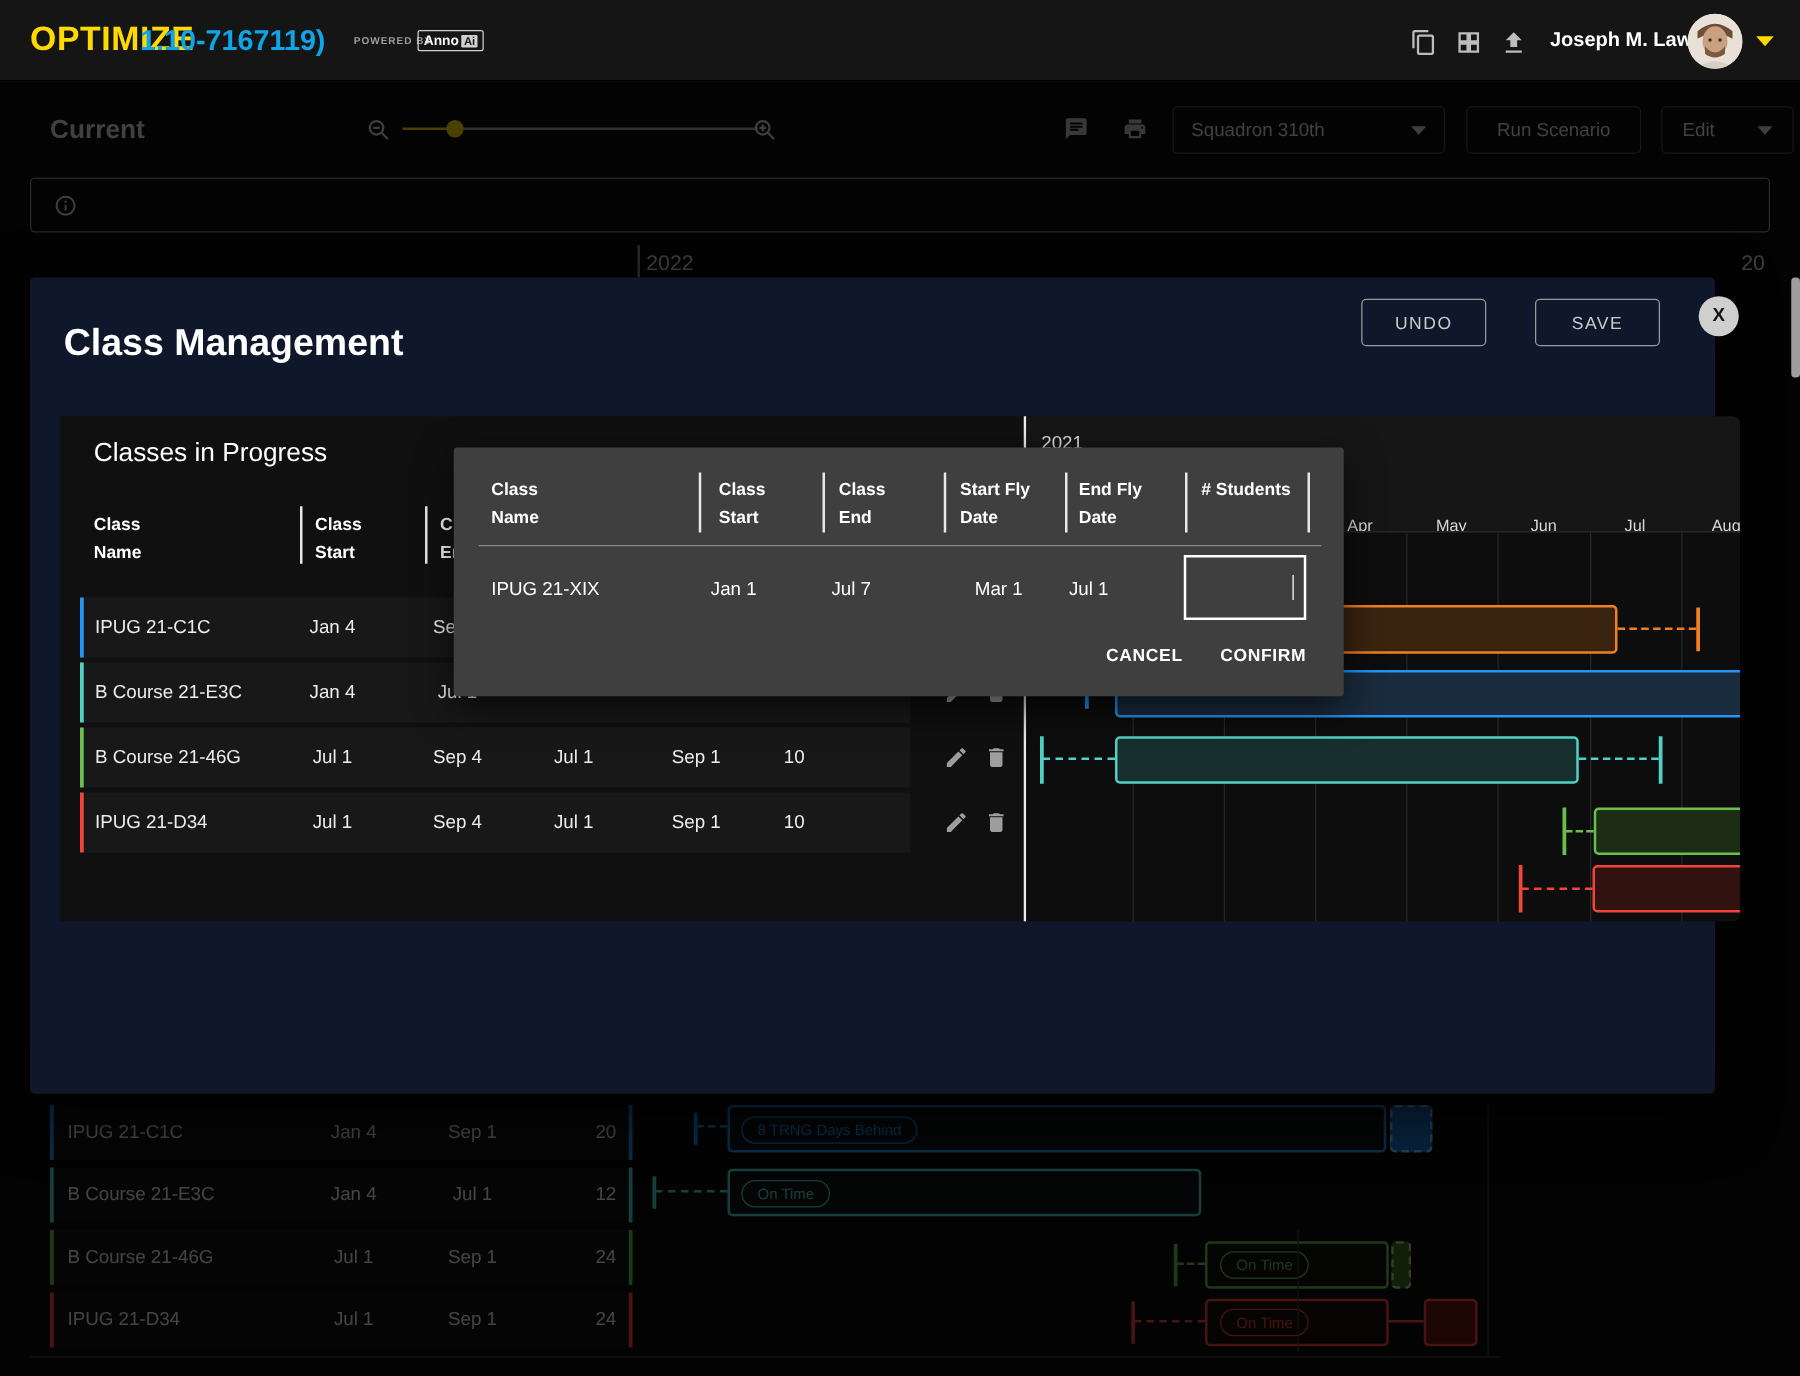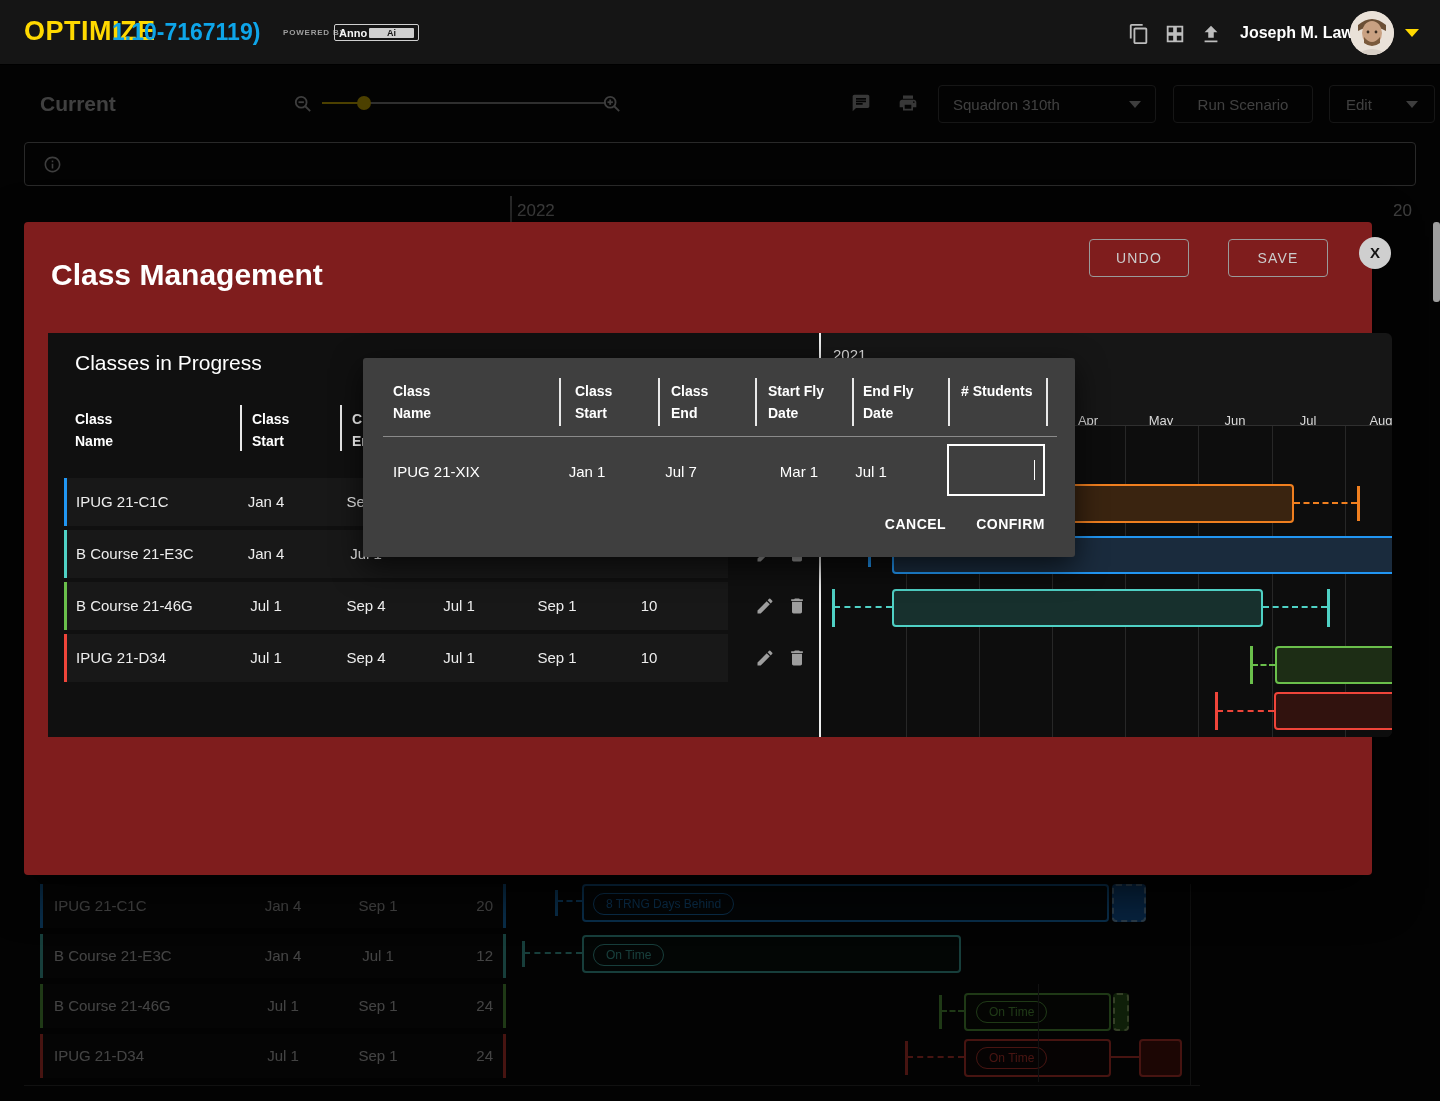--- a/index.html
+++ b/index.html
@@ -7,21 +7,21 @@
   body { font-family:"Liberation Sans", sans-serif; }
   .stage { position:relative; width:1440px; height:1101px; background:#0a0a0a; overflow:hidden; }
 
   
   .appbar { position:absolute; left:0; top:0; width:1440px; height:65px; background:#151515; z-index:6; border-bottom:1px solid #000; }
   .logo { position:absolute; left:24px; top:16px; font-size:27px; font-weight:800; color:#ffd900; letter-spacing:.5px; }
   .version { position:absolute; left:112px; top:19px; font-size:23px; font-weight:700; color:#0ea5e9; }
   .poweredby { position:absolute; left:283px; top:28px; font-size:8px; letter-spacing:.8px; color:#9e9e9e; font-weight:700; }
   .brandbox { position:absolute; left:334px; top:24px; height:17px; border:1.5px solid #cfcfcf; border-radius:2px; padding:0 4px; display:flex; align-items:center; gap:2px; }
   .brandbox .bn { color:#f5f5f5; font-size:11px; font-weight:700; }
-  .brandbox .bs { background:#cfcfcf; color:#151515; font-size:9px; font-weight:700; padding:0 18px; border-radius:1px; }
+  .brandbox .bs { background:#cfcfcf; color:#151515; font-size:9px; font-weight:700; padding:0 2px; border-radius:1px; }
   .topicon { position:absolute; top:23px; width:22px; height:22px; fill:#bdbdbd; }
   .username { position:absolute; left:1240px; top:24px; font-size:16px; font-weight:700; color:#fff; white-space:nowrap; }
   .avatar { position:absolute; left:1350px; top:11px; width:44px; height:44px; border-radius:50%; overflow:hidden; background:#e7dfd6; }
   .caret { width:0; height:0; border-left:7px solid transparent; border-right:7px solid transparent; border-top:8px solid #ffd900; position:absolute; left:1405px; top:29px; }
 
   
   .overlay { position:absolute; left:0; top:65px; width:1440px; height:1036px; background:rgba(0,0,0,.7); z-index:5; }
 
   
   .toolbar { position:absolute; left:16px; top:65px; width:1240px; height:77px; z-index:1; }
@@ -53,35 +53,35 @@
   .bgrow .c-end { position:absolute; left:288px; top:13px; width:100px; text-align:center; }
   .bgrow .c-count { position:absolute; right:10px; top:13px; }
   .gbarbg { position:absolute; border-radius:4px; border-width:2px; border-style:solid; z-index:1; }
   .pill { position:absolute; height:22px; line-height:20px; border-radius:11px; border:1.5px solid; padding:0 12px; font-size:12px; white-space:nowrap; z-index:1; }
   .capv { position:absolute; width:2.5px; z-index:1; }
   .dashh { position:absolute; height:0; border-top:2px dashed; z-index:1; }
   .solidh { position:absolute; height:0; border-top:2px solid; z-index:1; }
   .bgline { position:absolute; background:#3a3a3a; z-index:1; }
 
   
-  .modal { position:absolute; left:24px; top:222px; width:1348px; height:653px; background:#7f1d1d; border-radius:4px; z-index:10; box-shadow:0 14px 48px rgba(0,0,0,.75); }
+  .modal { position:absolute; left:24px; top:222px; width:1348px; height:653px; background:#0f172a; border-radius:4px; z-index:10; box-shadow:0 14px 48px rgba(0,0,0,.75); }
   .modal-title { position:absolute; left:27px; top:36px; font-size:30px; font-weight:700; color:#fff; }
   .mbtn { position:absolute; top:17px; width:100px; height:38px; border:1px solid #9a9a9a; border-radius:4px; background:transparent; color:#cccccc; font-size:14px; letter-spacing:1.2px; font-family:inherit; }
   .xbtn { position:absolute; left:1335px; top:15px; width:32px; height:32px; border-radius:50%; background:#cfcfcf; color:#141414; font-weight:700; font-size:15px; text-align:center; line-height:32px; }
 
   
   .lpanel { position:absolute; left:24px; top:111px; width:772px; height:404px; background:#101010; }
   .lpanel-title { position:absolute; left:27px; top:18px; font-size:21px; font-weight:500; color:#fff; }
   .th { position:absolute; top:75px; font-size:14px; font-weight:600; color:#fff; line-height:22px; white-space:pre-line; }
   .thsep { position:absolute; top:72px; width:1.5px; height:46px; background:#e8e8e8; }
   .trow { position:absolute; left:16px; width:664px; height:48px; background:#181818; font-size:15px; color:#ededed; }
   .trow .bl { position:absolute; left:0; top:0; width:3px; height:100%; }
   .trow .c-name { position:absolute; left:12px; top:15px; }
   .trow .cc { position:absolute; top:15px; width:100px; text-align:center; }
-  .trow .c-students { position:absolute; left:545px; top:15px; width:80px; text-align:center; }
+  .trow .c-students { position:absolute; left:563px; top:15px; width:80px; text-align:left; }
   .rowicon { position:absolute; width:20px; height:20px; fill:#9e9e9e; }
   .vline-split { position:absolute; left:795px; top:111px; width:2px; height:404px; background:#ededed; }
 
   
   .gpanel { position:absolute; left:797px; top:111px; width:571px; height:404px; background:#161616; border-radius:0 6px 6px 0; overflow:hidden; }
   .gyear { position:absolute; left:12px; top:13px; font-size:15px; color:#d9d9d9; }
   .gmonth { position:absolute; top:68px; width:60px; margin-left:-30px; text-align:center; font-size:13px; color:#d9d9d9;margin-top:12px; }
   .gchart { position:absolute; left:0; top:92px; width:571px; height:312px; background:#0d0d0d; border-top:1px solid #2f2f2f; }
   .ggrid { position:absolute; top:0; width:1px; height:312px; background:#272727; }
   .gbar { position:absolute; border-radius:4px; border-width:2px; border-style:solid; }

